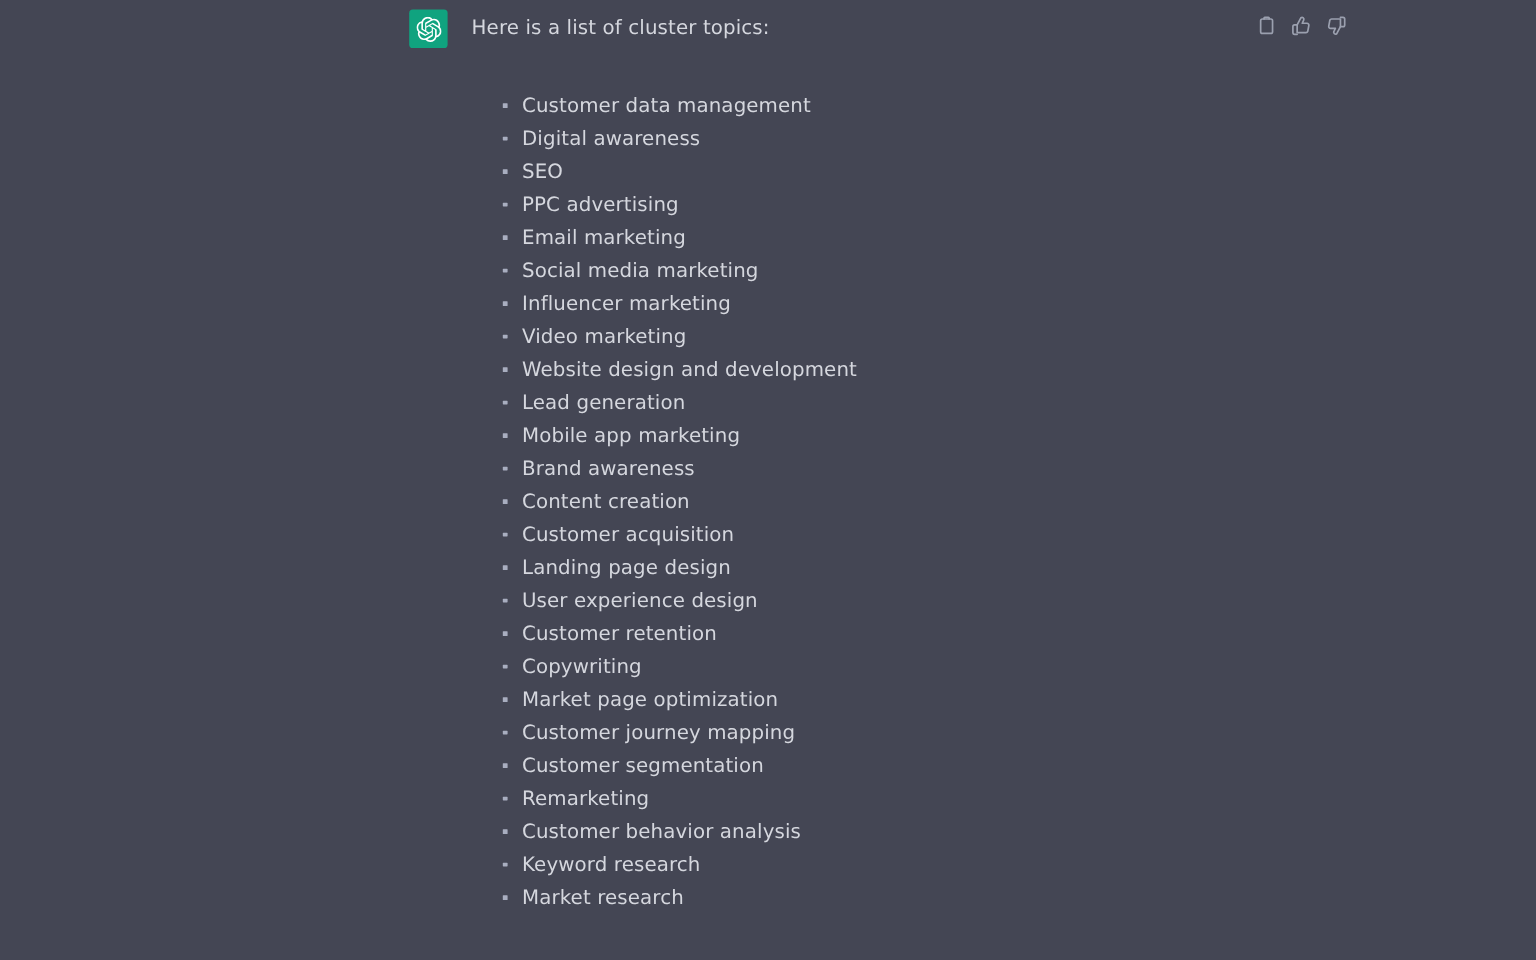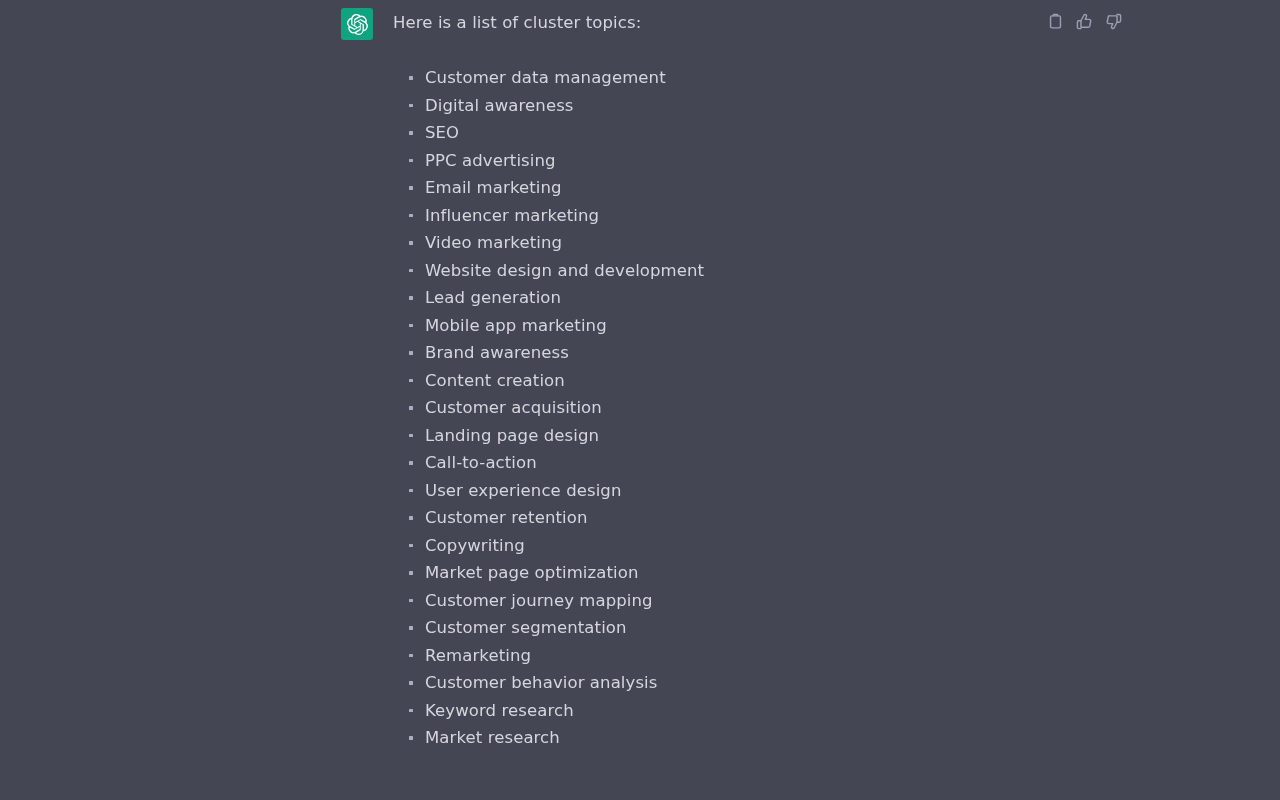--- a/index.html
+++ b/index.html
@@ -72,21 +72,21 @@
     cursor: pointer;
     color: #9ba0af;
   }
   .action-btn svg { display: block; }
 
   
   .topic-list {
     position: absolute;
     left: 393px;
     top: 56px;
-    margin: 8px;
+    margin: 18px;
     padding: 0;
     list-style: none;
     width: 660px;
   }
   .topic-item {
     position: relative;
     height: 27.5px;
     line-height: 27.5px;
     padding-left: 24px;
     font-size: 16.5px;
@@ -147,30 +147,30 @@
       </span>
     </button>
   </div>
 
   <ul class="topic-list" id="topic-list">
       <li class="topic-item"><span class="bullet"></span><span>Customer data management</span></li>
       <li class="topic-item"><span class="bullet"></span><span>Digital awareness</span></li>
       <li class="topic-item"><span class="bullet"></span><span>SEO</span></li>
       <li class="topic-item"><span class="bullet"></span><span>PPC advertising</span></li>
       <li class="topic-item"><span class="bullet"></span><span>Email marketing</span></li>
+      <li class="topic-item"><span class="bullet"></span><span>Social media marketing</span></li>
       <li class="topic-item"><span class="bullet"></span><span>Influencer marketing</span></li>
       <li class="topic-item"><span class="bullet"></span><span>Video marketing</span></li>
       <li class="topic-item"><span class="bullet"></span><span>Website design and development</span></li>
       <li class="topic-item"><span class="bullet"></span><span>Lead generation</span></li>
       <li class="topic-item"><span class="bullet"></span><span>Mobile app marketing</span></li>
       <li class="topic-item"><span class="bullet"></span><span>Brand awareness</span></li>
       <li class="topic-item"><span class="bullet"></span><span>Content creation</span></li>
       <li class="topic-item"><span class="bullet"></span><span>Customer acquisition</span></li>
       <li class="topic-item"><span class="bullet"></span><span>Landing page design</span></li>
-      <li class="topic-item"><span class="bullet"></span><span>Call-to-action</span></li>
       <li class="topic-item"><span class="bullet"></span><span>User experience design</span></li>
       <li class="topic-item"><span class="bullet"></span><span>Customer retention</span></li>
       <li class="topic-item"><span class="bullet"></span><span>Copywriting</span></li>
       <li class="topic-item"><span class="bullet"></span><span>Market page optimization</span></li>
       <li class="topic-item"><span class="bullet"></span><span>Customer journey mapping</span></li>
       <li class="topic-item"><span class="bullet"></span><span>Customer segmentation</span></li>
       <li class="topic-item"><span class="bullet"></span><span>Remarketing</span></li>
       <li class="topic-item"><span class="bullet"></span><span>Customer behavior analysis</span></li>
       <li class="topic-item"><span class="bullet"></span><span>Keyword research</span></li>
       <li class="topic-item"><span class="bullet"></span><span>Market research</span></li>

